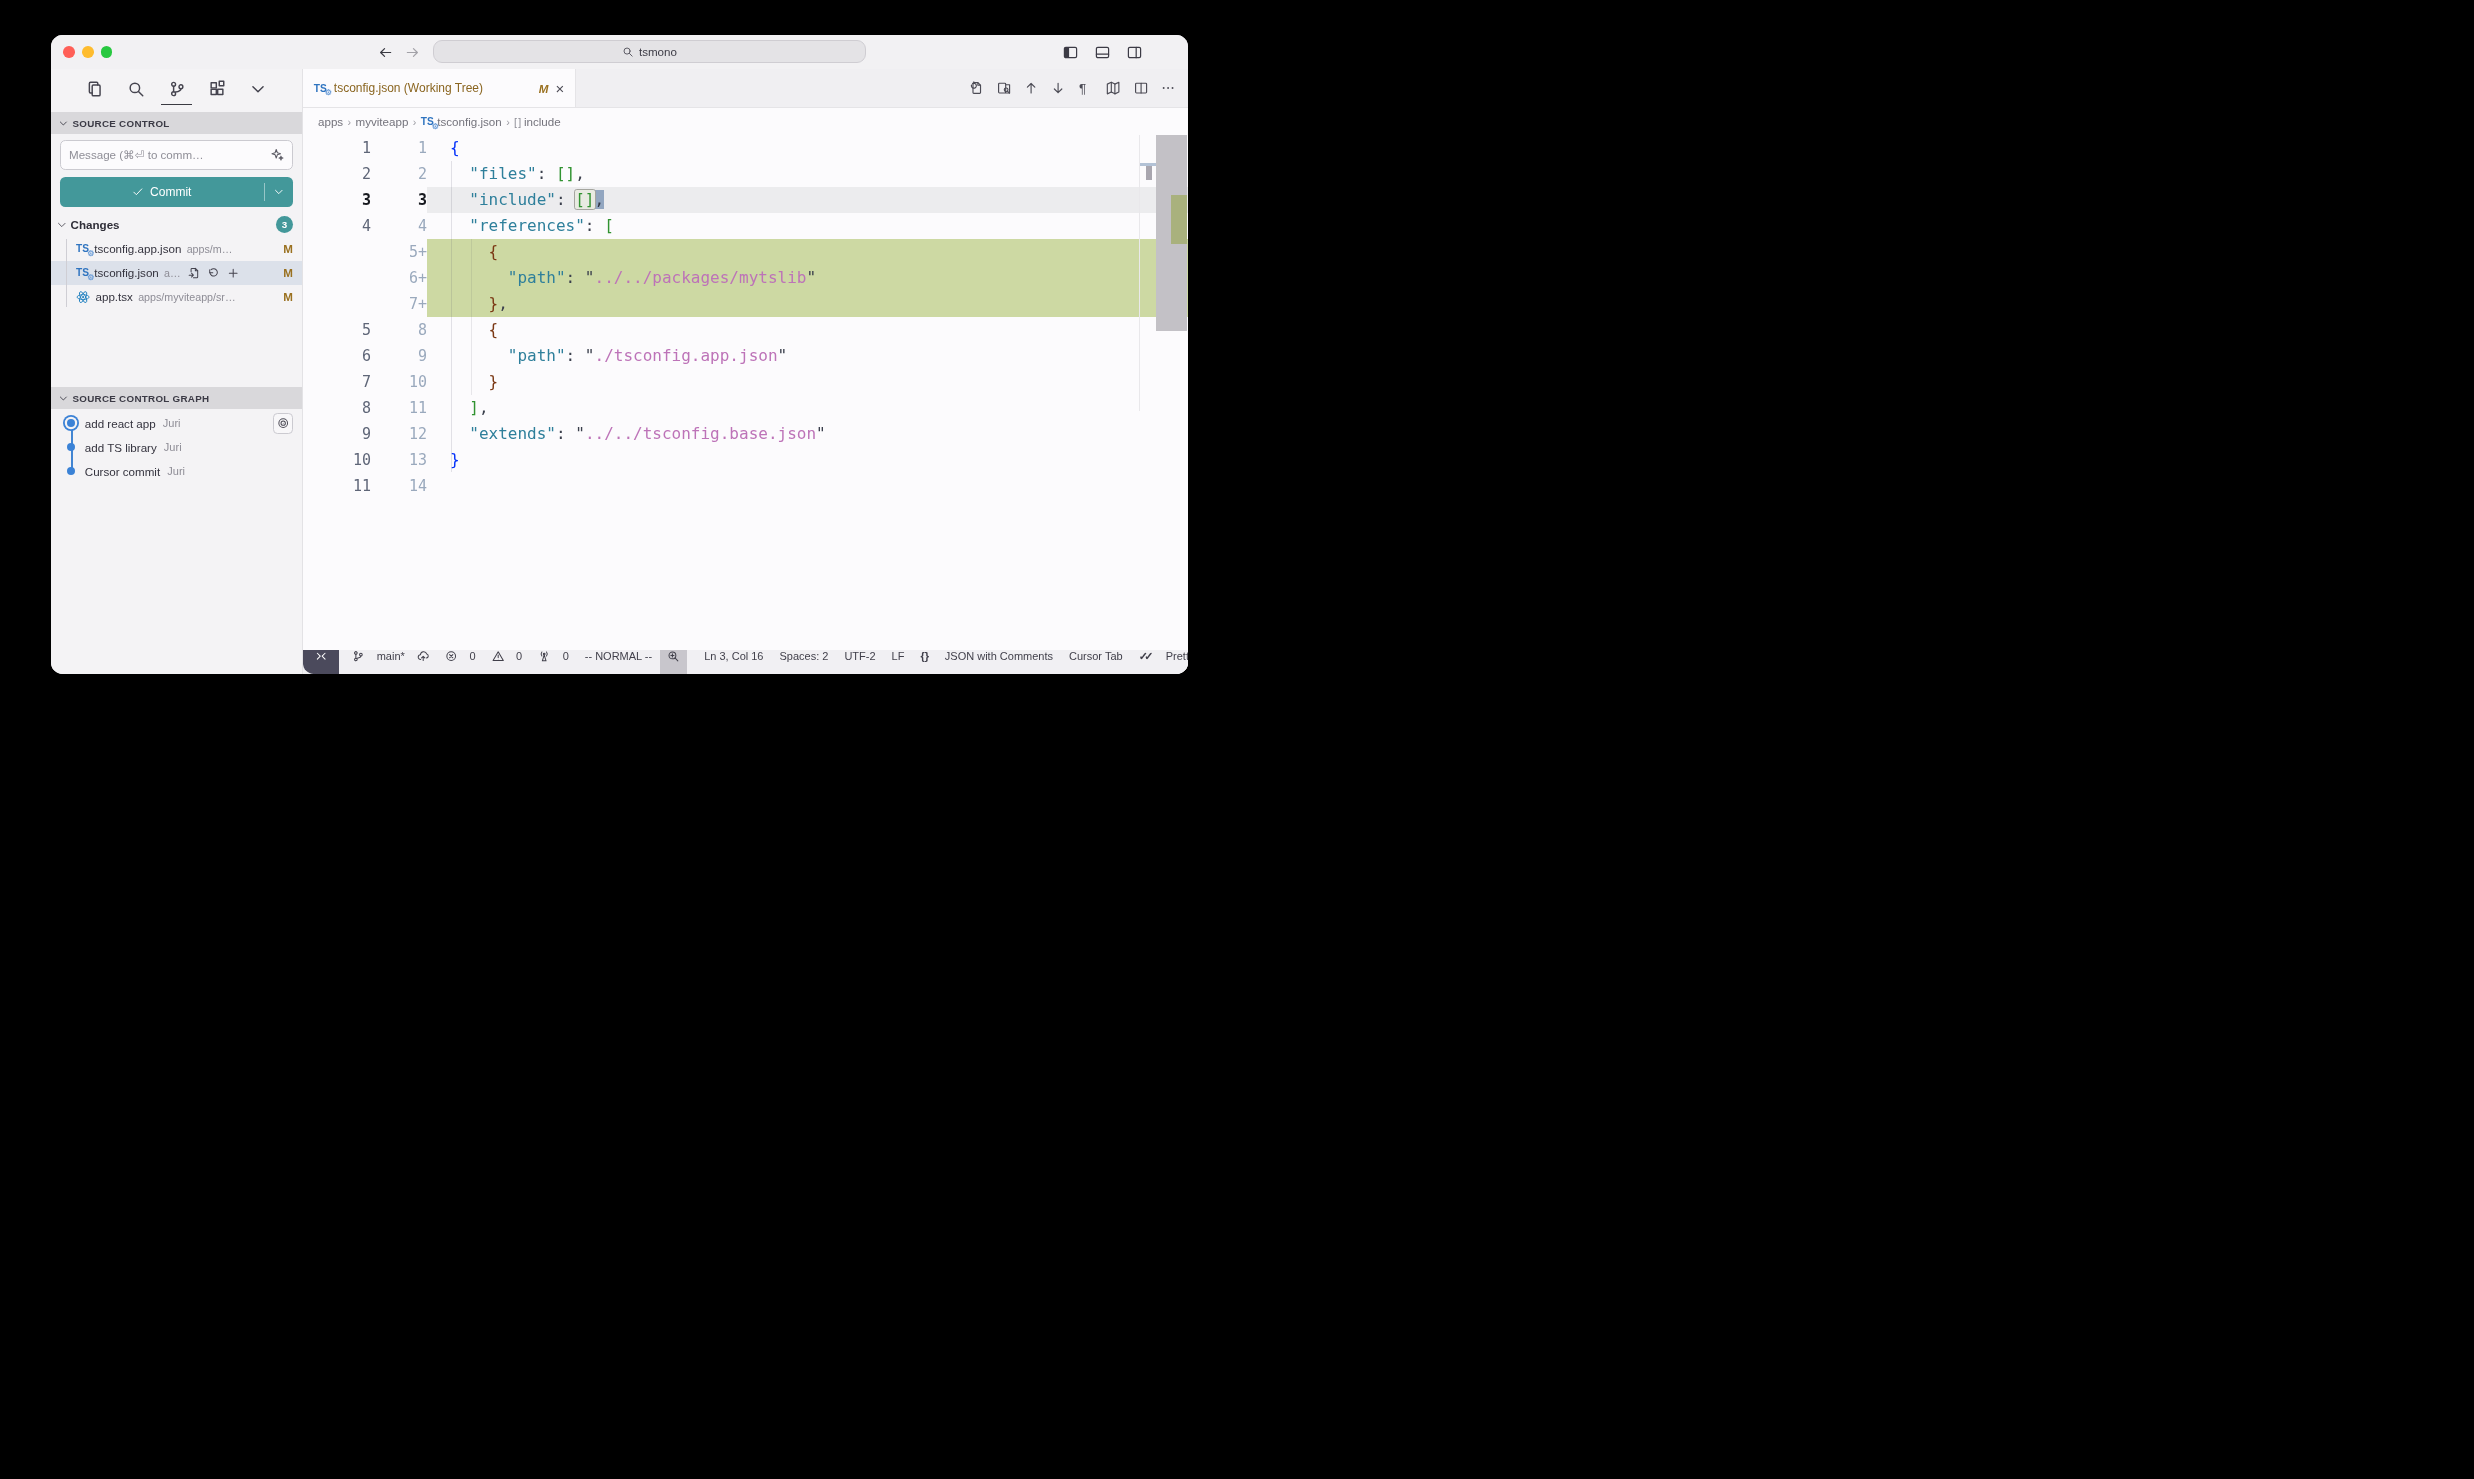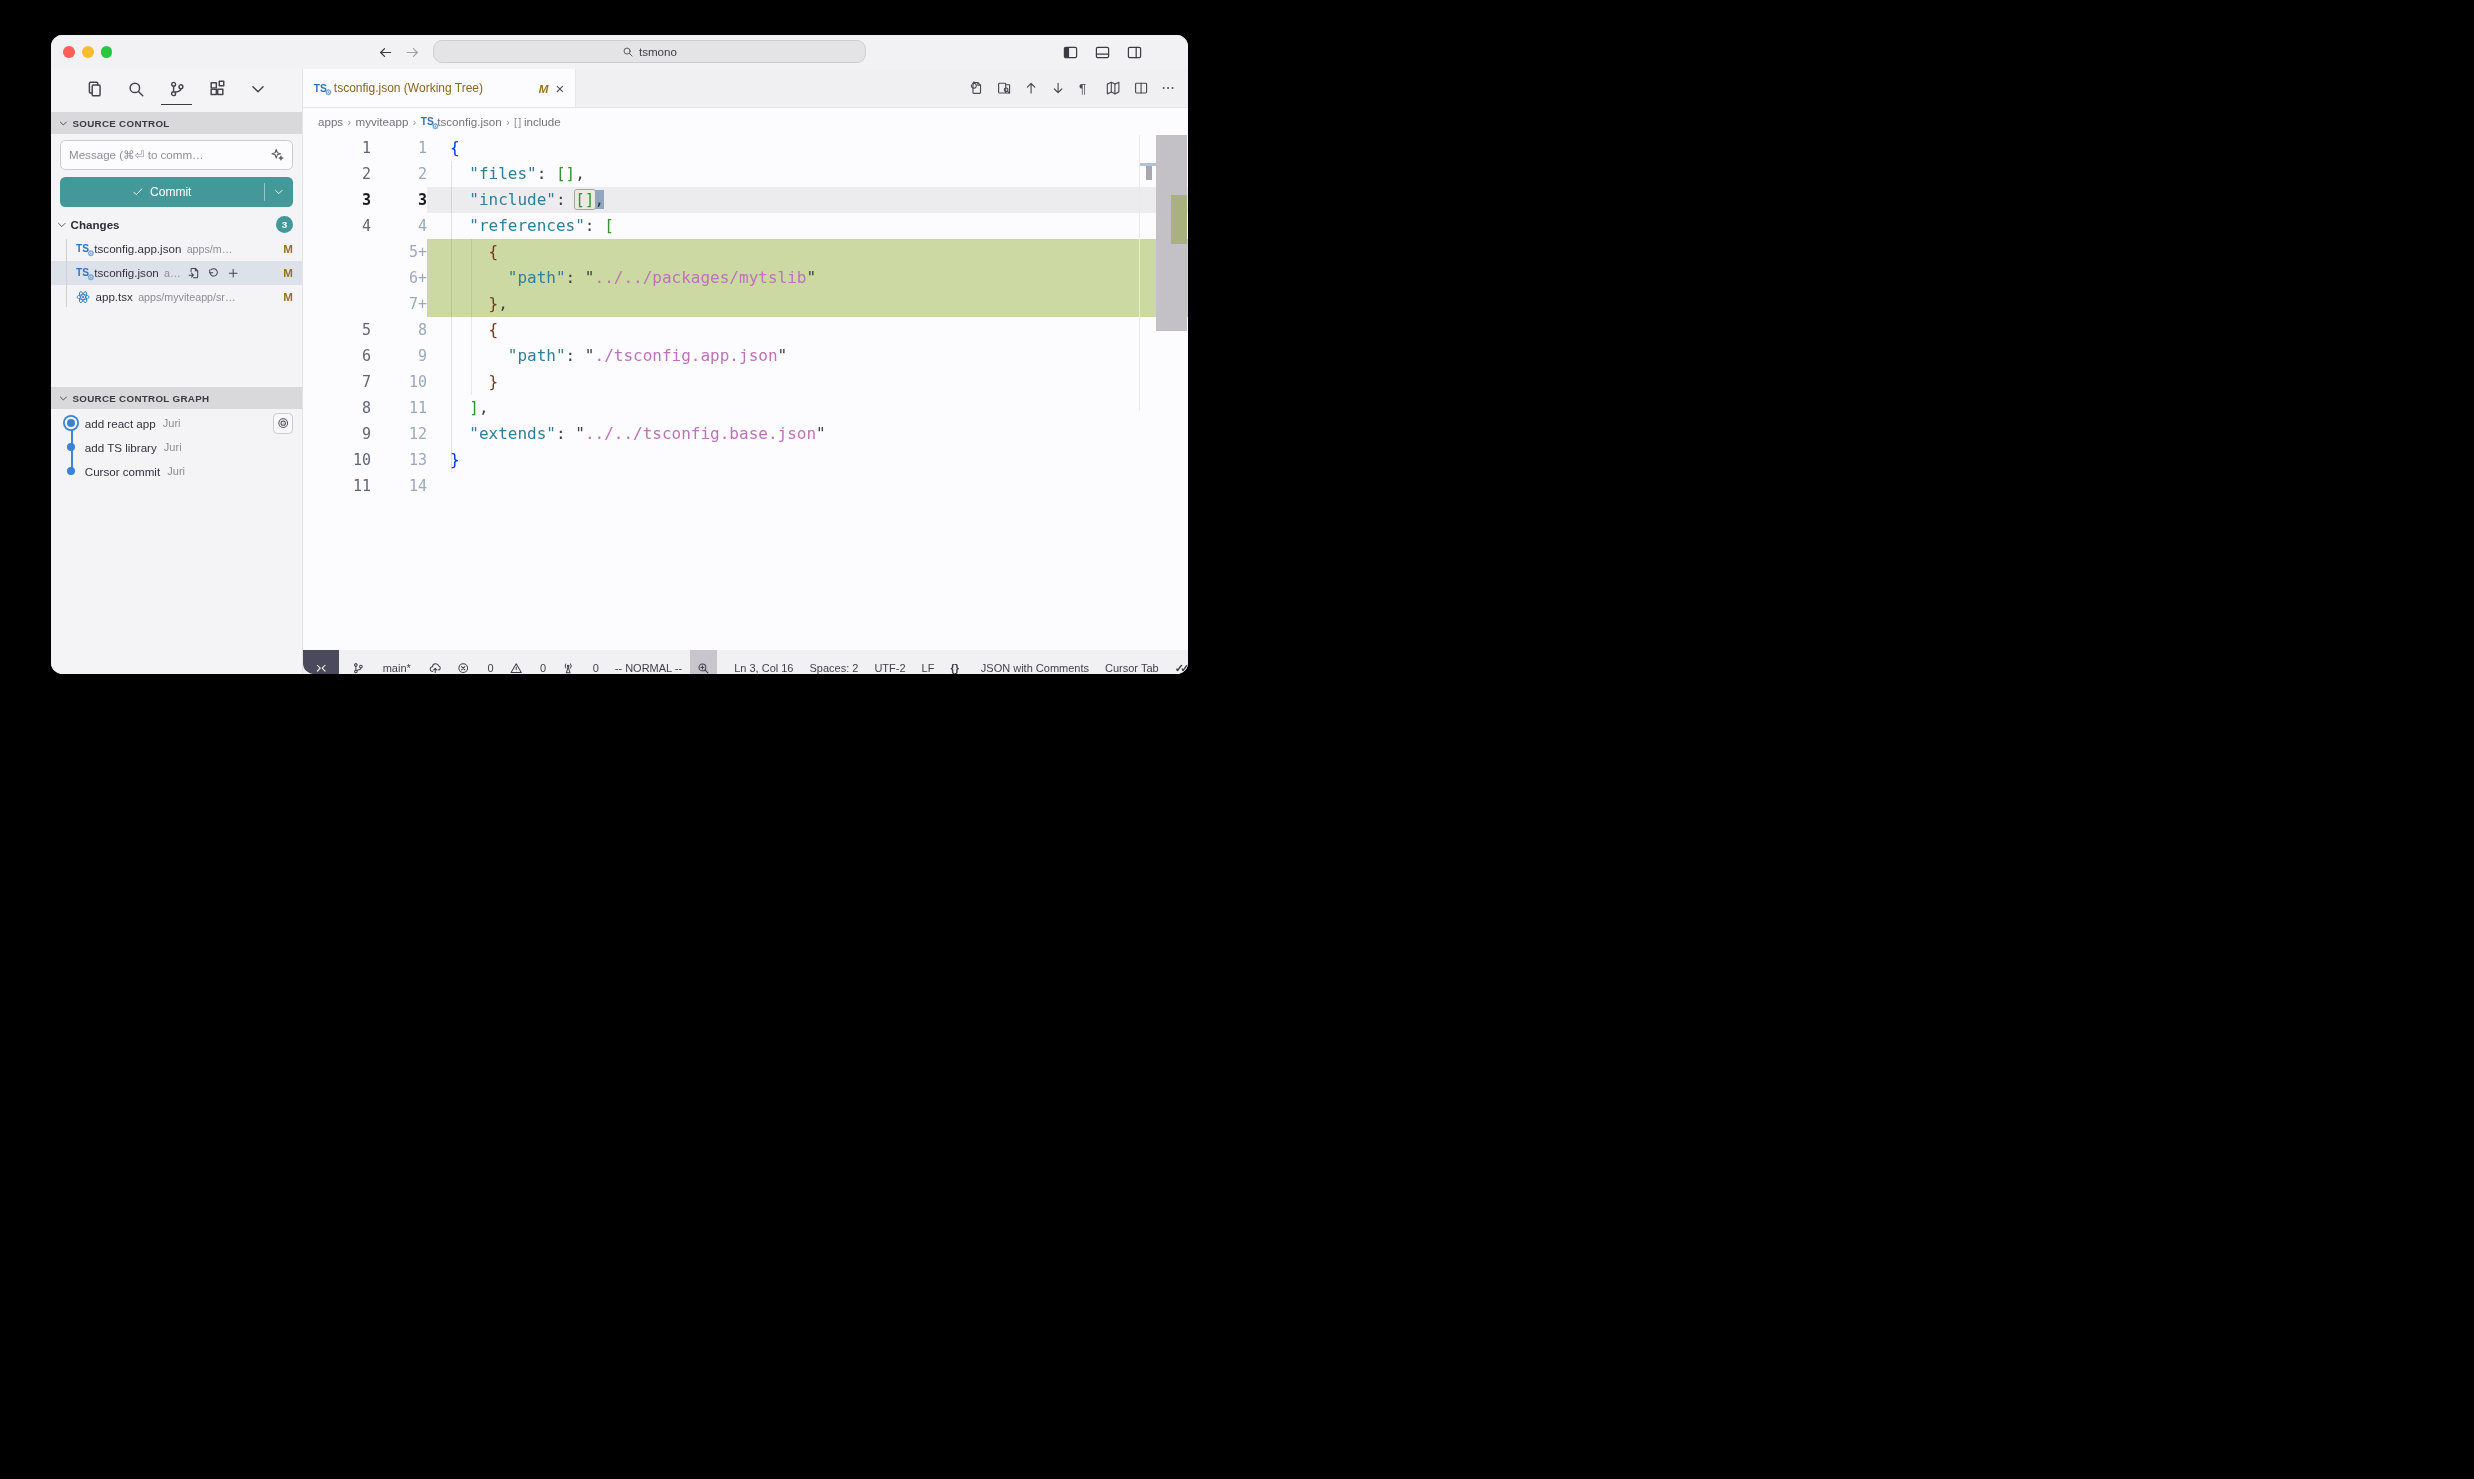--- a/index.html
+++ b/index.html
@@ -96,21 +96,21 @@
   .minimap-border { position:absolute; right:48px; top:0; width:0.9px; height:276px; background:#e9e8eb; }
   .mm-slider { position:absolute; right:0.9px; top:0; width:31px; height:196px; background:#c3c1c6; }
   .mm-added { position:absolute; right:0.9px; top:60px; width:16px; height:49px; background:#a9b17d; }
   .ov-sel { position:absolute; right:32px; top:27.6px; width:16px; height:3.6px; background:#b3c2d6; }
   .ov-cursor { position:absolute; right:36px; top:31px; width:6.2px; height:14.2px; background:#a9a6af; }
 
   
   .statusbar { height:24px; flex:0 0 24px; background:#f1f0f3; display:flex; align-items:center; font-size:11px; color:#403f4a; }
   .sb-group { display:flex; align-items:center; height:100%; }
   .sb-group.right { margin-left:auto; padding-right:12.4px; gap:0; }
-  .sb-item { display:flex; align-items:flex-end; gap:18px; padding:0 8px; height:100%; white-space:nowrap; }
+  .sb-item { display:flex; align-items:flex-start; gap:12px; padding:0 8px; height:100%; white-space:nowrap; }
   .sb-item .icon { width:12.4px; height:12.4px; }
   .sb-item.remote { background:#4b4a5c; color:#fff; width:36px; justify-content:center; padding:0; border-radius:0 0 0 10.7px; margin-right:5.3px; }
   .sb-item.boxed { background:#c8c6cc; width:27px; justify-content:center; padding:0; margin-right:9px; }
   .sb-item .ticon { font-size:11px; font-weight:bold; }
   .dbl-check { letter-spacing:-3.6px; margin-right:2.7px; }
 
   .icon svg { width:100%; height:100%; display:block; }
   .tsico { position:relative; color:#2f74c0; font-weight:bold; font-size:10.2px; font-style:normal; flex:0 0 auto; }
   .tsico .tsgear { position:absolute; right:-5.3px; bottom:-3.6px; font-size:8px; color:#6f9fd8; }
   .reactico { width:14.2px; height:14.2px; color:#1f7fbf; flex:0 0 auto; }

